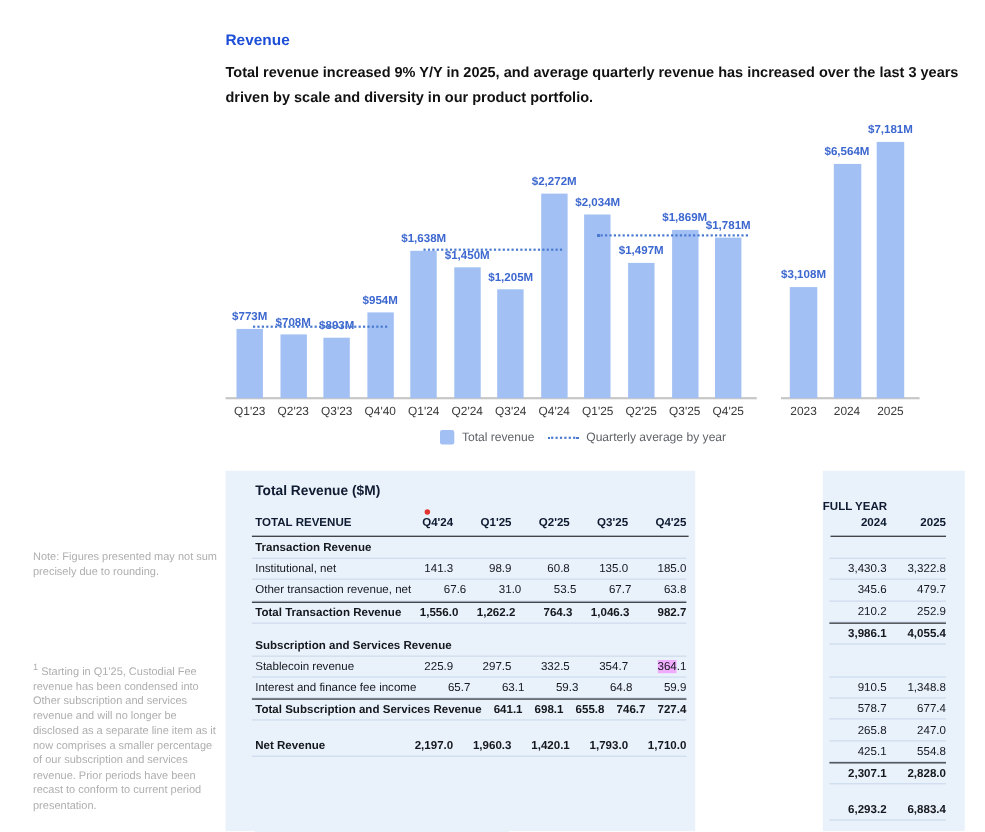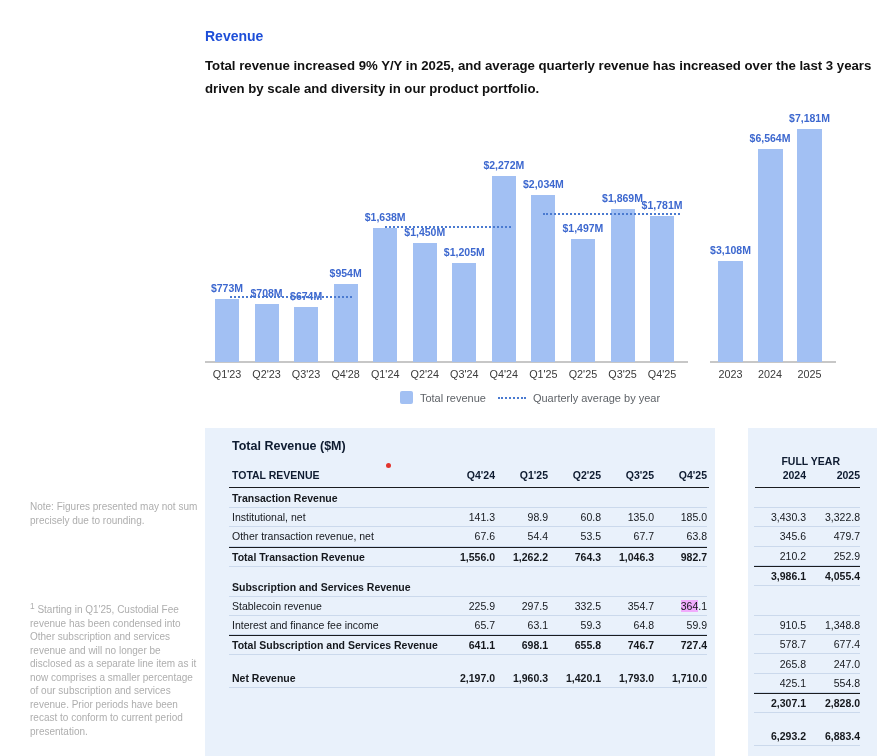--- a/index.html
+++ b/index.html
@@ -23,24 +23,24 @@
   .axis-label{position:absolute;top:100%;margin-top:6px;font-size:10.8px;color:#3a3a3a;white-space:nowrap;
               transform:translateX(-50%);}
   .legend{position:absolute;left:205px;top:391px;width:650px;display:flex;justify-content:center;
           align-items:center;gap:12px;font-size:11px;color:#5f6368;}
   .legend-swatch{width:13px;height:13px;background:#a2c0f3;border-radius:2px;}
   .legend-dotted{width:28px;border-top:2px dotted #4a7ad0;}
   .legend-item{display:flex;align-items:center;gap:7px;}
 
   
   .panel{position:absolute;top:428px;background:#e9f1fb;height:328px;}
-  .panel.main{left:205px;width:510px;}
+  .panel.main{left:205px;width:427px;}
   .panel.fullyear{left:748px;width:129px;}
   .table-title{position:absolute;left:27px;top:11px;font-size:12.5px;font-weight:bold;color:#0e1b30;}
-  .fy-group-header{position:absolute;top:27px;left:0;width:92px;text-align:right;
+  .fy-group-header{position:absolute;top:27px;left:0;width:92px;text-align:left;
                    font-size:10.5px;font-weight:bold;color:#0e1b30;}
   .thead-row{position:absolute;top:41px;left:24px;right:8px;display:flex;align-items:flex-end;
              font-size:10.5px;font-weight:bold;color:#0e1b30;}
   .thead-row.fy{left:6px;right:17px;}
   .thead-label{flex:1;padding-left:3px;}
   .thead-cell{width:53px;text-align:right;}
   .thead-cell.fy1{width:52px;}
   .thead-cell.fy2{width:54px;}
   .underline{position:absolute;top:59px;border-top:1.5px solid #1a1c1f;}
   .underline.main{left:24px;right:6px;}
@@ -76,21 +76,21 @@
 
   <div class="chart">
     <div class="baseline q"></div>
     <div class="baseline y"></div>
     <div>
         <div class="bar" style="left: 10px; width: 24px; height: 63px;"></div>
         <div class="bar-label" style="left: 22px; bottom: 68px;">$773M</div>
         <div class="bar" style="left: 49.55px; width: 24px; height: 58px;"></div>
         <div class="bar-label" style="left: 61.55px; bottom: 63px;">$708M</div>
         <div class="bar" style="left: 89.1px; width: 24px; height: 55px;"></div>
-        <div class="bar-label" style="left: 101.1px; bottom: 60px;">$674M</div>
+        <div class="bar-label" style="left: 101.1px; bottom: 60px;">$893M</div>
         <div class="bar" style="left: 128.65px; width: 24px; height: 78px;"></div>
         <div class="bar-label" style="left: 140.65px; bottom: 83px;">$954M</div>
         <div class="bar" style="left: 168.2px; width: 24px; height: 134px;"></div>
         <div class="bar-label" style="left: 180.2px; bottom: 139px;">$1,638M</div>
         <div class="bar" style="left: 207.75px; width: 24px; height: 119px;"></div>
         <div class="bar-label" style="left: 219.75px; bottom: 124px;">$1,450M</div>
         <div class="bar" style="left: 247.3px; width: 24px; height: 99px;"></div>
         <div class="bar-label" style="left: 259.3px; bottom: 104px;">$1,205M</div>
         <div class="bar" style="left: 286.85px; width: 24px; height: 186px;"></div>
         <div class="bar-label" style="left: 298.85px; bottom: 191px;">$2,272M</div>
@@ -113,21 +113,21 @@
       </div>
     <div>
         <div class="avg-line" style="left: 25px; width: 122px; bottom: 64px;"></div>
         <div class="avg-line" style="left: 180px; width: 126px; bottom: 134px;"></div>
         <div class="avg-line" style="left: 338px; width: 137px; bottom: 147px;"></div>
       </div>
     <div>
         <div class="axis-label" style="left: 22px;">Q1'23</div>
         <div class="axis-label" style="left: 61.55px;">Q2'23</div>
         <div class="axis-label" style="left: 101.1px;">Q3'23</div>
-        <div class="axis-label" style="left: 140.65px;">Q4'28</div>
+        <div class="axis-label" style="left: 140.65px;">Q4'40</div>
         <div class="axis-label" style="left: 180.2px;">Q1'24</div>
         <div class="axis-label" style="left: 219.75px;">Q2'24</div>
         <div class="axis-label" style="left: 259.3px;">Q3'24</div>
         <div class="axis-label" style="left: 298.85px;">Q4'24</div>
         <div class="axis-label" style="left: 338.4px;">Q1'25</div>
         <div class="axis-label" style="left: 377.95px;">Q2'25</div>
         <div class="axis-label" style="left: 417.5px;">Q3'25</div>
         <div class="axis-label" style="left: 457.05px;">Q4'25</div>
         <div class="axis-label" style="left: 525.5px;">2023</div>
         <div class="axis-label" style="left: 565px;">2024</div>
@@ -165,21 +165,21 @@
           <div class="tlabel">Institutional, net</div>
           <div class="tcell">141.3</div>
           <div class="tcell">98.9</div>
           <div class="tcell">60.8</div>
           <div class="tcell">135.0</div>
           <div class="tcell">185.0</div>
         </div>
         <div class="trow data">
           <div class="tlabel">Other transaction revenue, net</div>
           <div class="tcell">67.6</div>
-          <div class="tcell">54.4</div>
+          <div class="tcell">31.0</div>
           <div class="tcell">53.5</div>
           <div class="tcell">67.7</div>
           <div class="tcell">63.8</div>
         </div>
         <div class="trow total">
           <div class="tlabel">Total Transaction Revenue</div>
           <div class="tcell">1,556.0</div>
           <div class="tcell">1,262.2</div>
           <div class="tcell">764.3</div>
           <div class="tcell">1,046.3</div>

